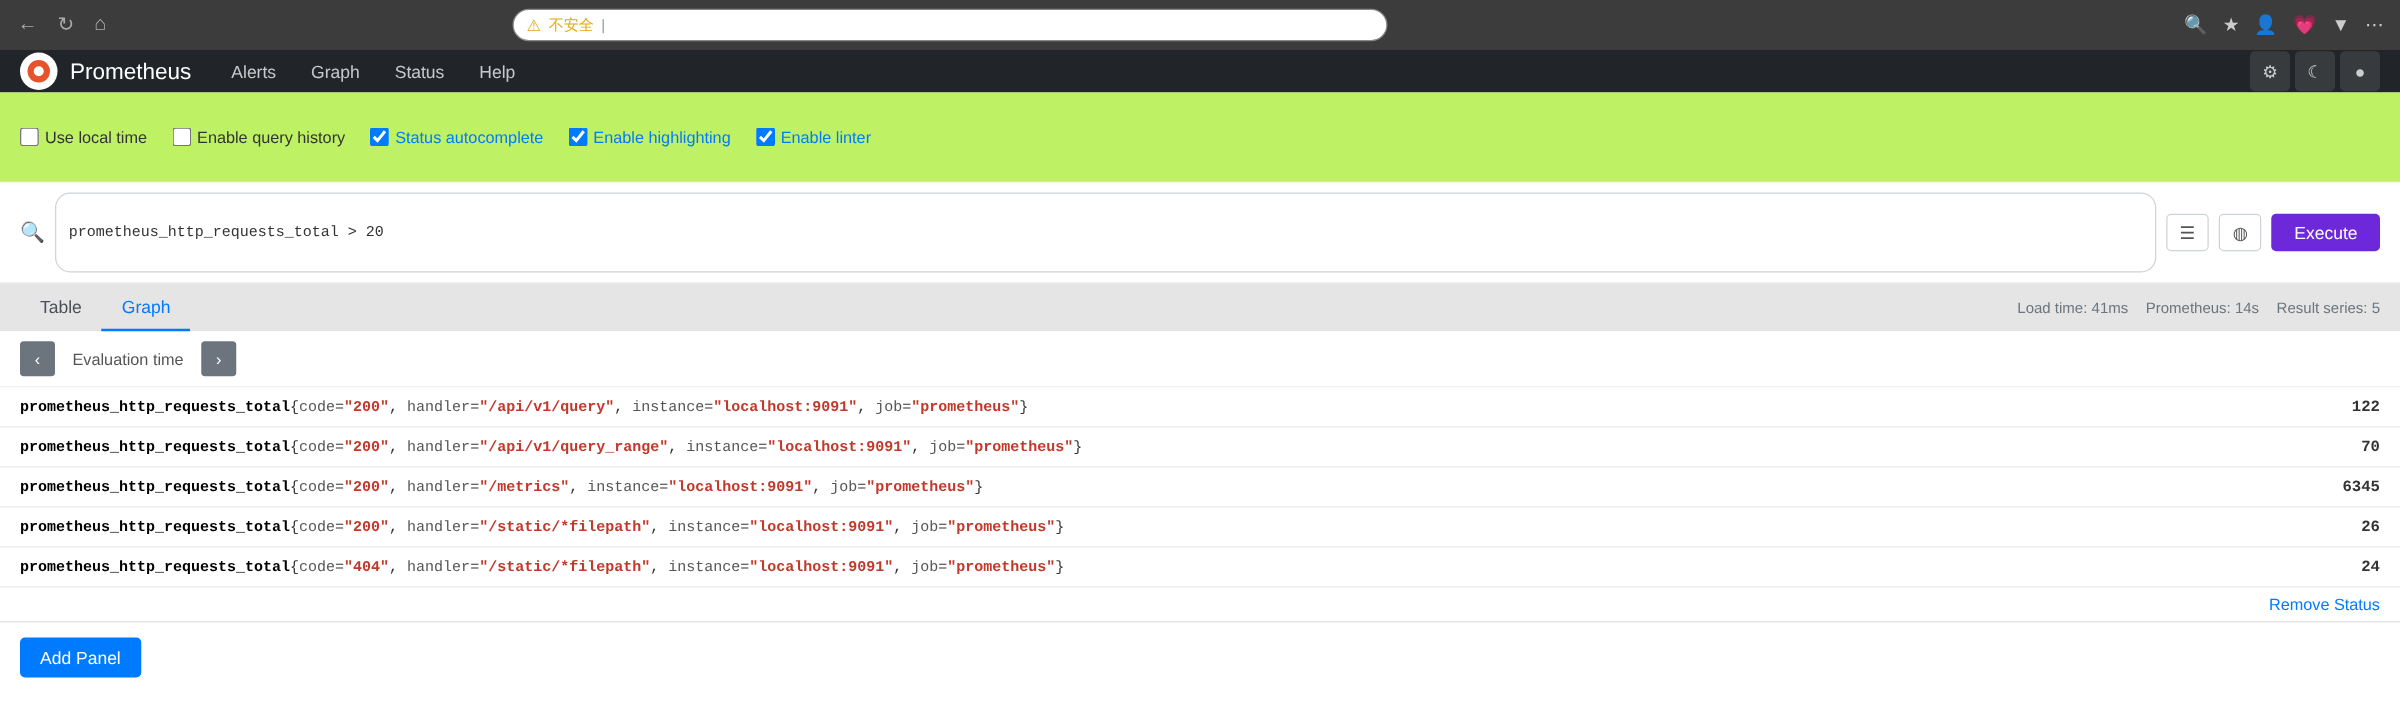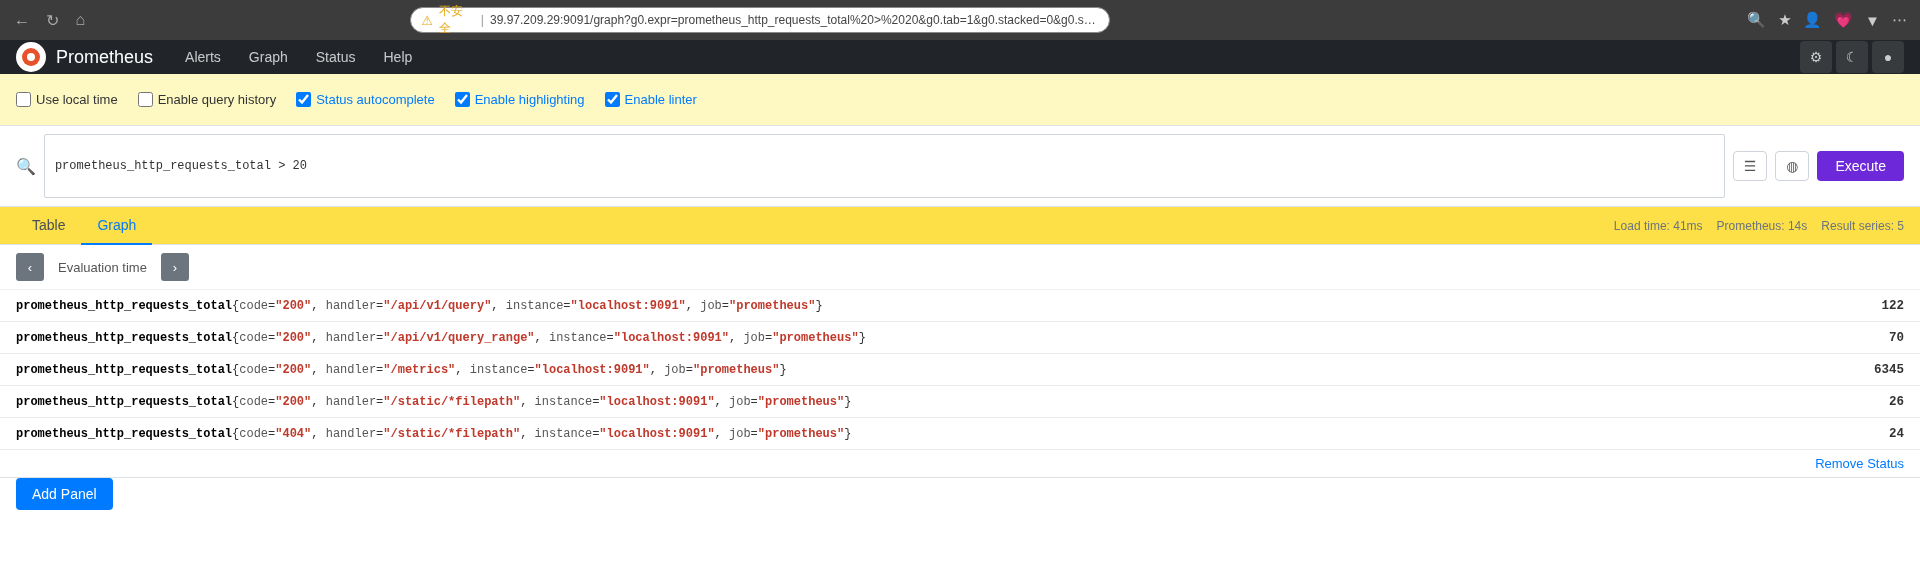--- a/index.html
+++ b/index.html
@@ -85,26 +85,26 @@
       color: #ccc;
       border-radius: 4px;
       width: 32px;
       height: 32px;
       cursor: pointer;
       font-size: 14px;
     }
 
     
     .settings-bar {
-      padding: 18px 16px;
+      padding: 28px 16px;
       display: flex;
       align-items: center;
       gap: 20px;
       border-bottom: 1px solid #dee2e6;
-      background: #fef9c3;
+      background: #bef264;
     }
     .checkbox-label {
       display: flex;
       align-items: center;
       gap: 5px;
       font-size: 13px;
       color: #333;
       cursor: pointer;
     }
     .checkbox-label input[type="checkbox"] { width: 15px; height: 15px; cursor: pointer; }
@@ -116,21 +116,21 @@
       display: flex;
       align-items: center;
       gap: 8px;
       border-bottom: 1px solid #dee2e6;
       background: #fff;
     }
     .search-icon { color: #6c757d; font-size: 16px; }
     .query-input {
       flex: 1;
       border: 1px solid #ced4da;
-      border-radius: 2px;
+      border-radius: 12px;
       padding: 24px 10px;
       font-size: 13px;
       font-family: 'Courier New', monospace;
       color: #333;
       outline: none;
     }
     .query-btn {
       background: none;
       border: 1px solid #ced4da;
       border-radius: 4px;
@@ -149,21 +149,21 @@
       font-weight: 500;
       cursor: pointer;
     }
 
     
     .tabs-bar {
       padding: 0 16px;
       display: flex;
       align-items: center;
       border-bottom: 1px solid #dee2e6;
-      background: #fde047;
+      background: #e5e5e5;
     }
     .tab {
       padding: 10px 16px;
       cursor: pointer;
       font-size: 14px;
       color: #495057;
       border-bottom: 2px solid transparent;
       margin-bottom: -1px;
     }
     .tab.active {
@@ -233,21 +233,21 @@
     }
     .remove-panel-link {
       color: #007bff;
       cursor: pointer;
       font-size: 13px;
       text-decoration: none;
     }
 
     
     .add-panel-section {
-      padding: 0 16px;
+      padding: 12px 16px;
       border-top: 1px solid #dee2e6;
     }
     .add-panel-btn {
       background: #007bff;
       color: #fff;
       border: none;
       border-radius: 4px;
       padding: 8px 16px;
       font-size: 14px;
       cursor: pointer;
@@ -258,21 +258,20 @@
 <body>
 
 <div class="browser-chrome">
   <button class="browser-nav-btn">←</button>
   <button class="browser-nav-btn">↻</button>
   <button class="browser-nav-btn">⌂</button>
   <div class="browser-address-bar">
     <span class="warning-icon">⚠</span>
     <span style="color:#e6a817;font-size:12px;">不安全</span>
     <span style="color:#999;">|</span>
-    <span class="browser-address-text">39.97.209.29:9091/graph?g0.expr=prometheus_http_requests_total%20&gt;%2020&amp;g0.tab=1&amp;g0.stacked=0&amp;g0.sh...</span>
   </div>
   <div class="browser-icons">
     <button class="browser-icon-btn">🔍</button>
     <button class="browser-icon-btn">★</button>
     <button class="browser-icon-btn">👤</button>
     <button class="browser-icon-btn">💗</button>
     <button class="browser-icon-btn">▼</button>
     <button class="browser-icon-btn">⋯</button>
   </div>
 </div>

